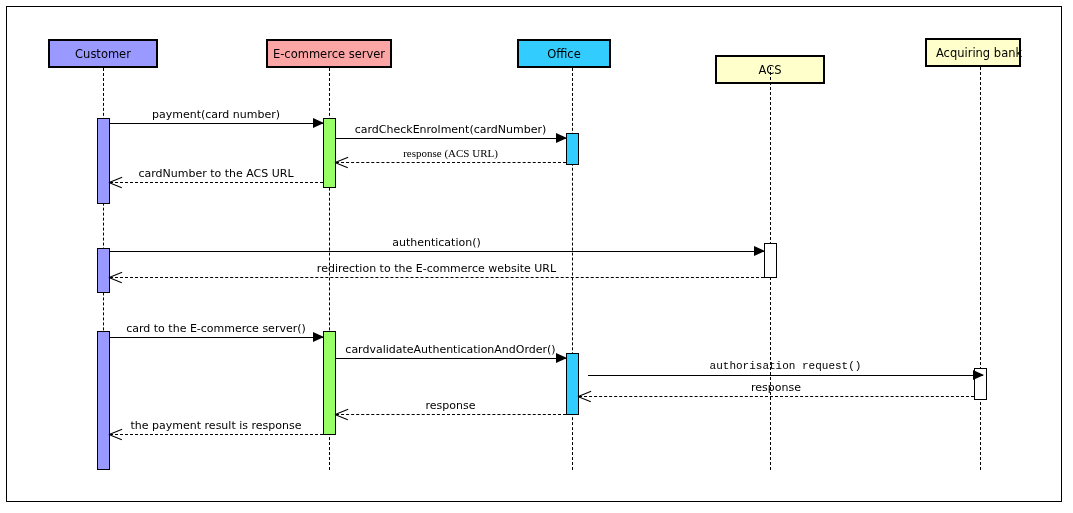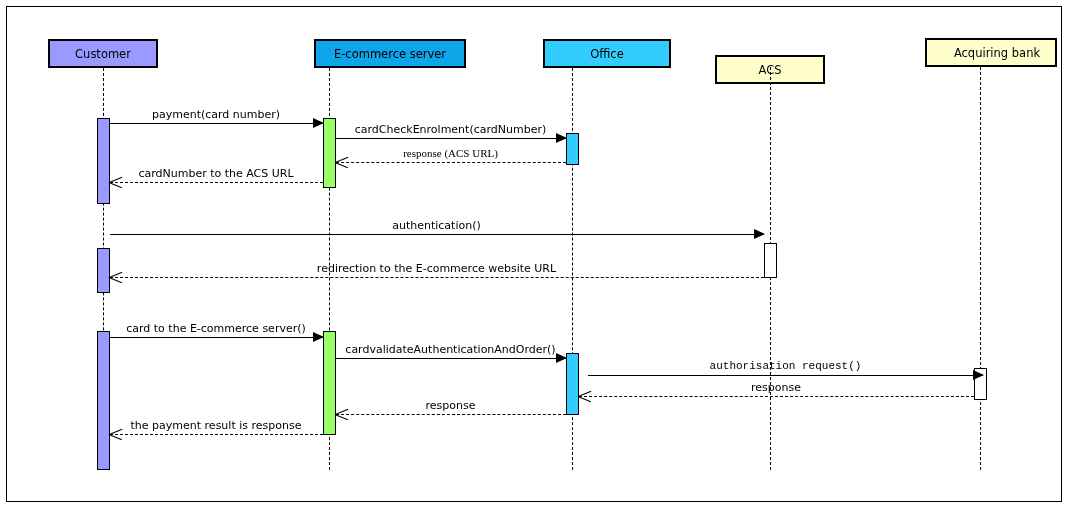--- a/index.html
+++ b/index.html
@@ -27,33 +27,33 @@
 </head>
 <body>
 
 <div id="canvas">
   <div id="frame"></div>
   <div id="lifelines">
       <div class="lifeline-head" style="left: 48px; top: 39px; width: 110px; background: rgb(153, 153, 255);">
         <span>Customer</span>
       </div>
       <div class="lifeline-line" style="left: 103px; top: 68px; height: 402px;"></div>
-      <div class="lifeline-head" style="left: 266px; top: 39px; width: 152px; background: #0ea5e9; margin-left: 48px;">
+      <div class="lifeline-head" style="left: 266px; top: 39px; width: 126px; background: #fca5a5;">
         <span>E-commerce server</span>
       </div>
       <div class="lifeline-line" style="left: 329px; top: 68px; height: 402px;"></div>
-      <div class="lifeline-head" style="left: 517px; top: 39px; width: 128px; background: rgb(51, 204, 255); margin-left: 26px;">
+      <div class="lifeline-head" style="left: 517px; top: 39px; width: 94px; background: rgb(51, 204, 255);">
         <span>Office</span>
       </div>
       <div class="lifeline-line" style="left: 572px; top: 68px; height: 402px;"></div>
       <div class="lifeline-head" style="left: 715px; top: 55px; width: 110px; background: rgb(255, 255, 204);">
         <span>ACS</span>
       </div>
       <div class="lifeline-line" style="left: 770px; top: 67px; height: 403px;"></div>
-      <div class="lifeline-head" style="left: 925px; top: 38px; width: 132px; background: rgb(255, 255, 204); padding-left: 12px;">
+      <div class="lifeline-head" style="left: 925px; top: 38px; width: 96px; background: rgb(255, 255, 204); padding-left: 12px;">
         <span>Acquiring bank</span>
       </div>
       <div class="lifeline-line" style="left: 980px; top: 67px; height: 403px;"></div>
     </div>
   <div id="activations">
       <div class="activation" style="left: 96.5px; top: 118px; width: 13px; height: 86px; background: rgb(153, 153, 255);"></div>
       <div class="activation" style="left: 96.5px; top: 248px; width: 13px; height: 45px; background: rgb(153, 153, 255);"></div>
       <div class="activation" style="left: 96.5px; top: 331px; width: 13px; height: 139px; background: rgb(153, 153, 255);"></div>
       <div class="activation" style="left: 322.5px; top: 118px; width: 13px; height: 70px; background: rgb(153, 255, 102);"></div>
       <div class="activation" style="left: 322.5px; top: 331px; width: 13px; height: 104px; background: rgb(153, 255, 102);"></div>
@@ -76,21 +76,21 @@
       <div class="msg dashed" style="left: 335.5px; top: 162px; width: 230px; font-family: Liberation Serif, serif;">
         <div class="line"></div>
         <div class="arrow-l-open"></div>
         <div class="label center">response (ACS URL)</div>
       </div>
       <div class="msg dashed" style="left: 109.5px; top: 182px; width: 213px;">
         <div class="line"></div>
         <div class="arrow-l-open"></div>
         <div class="label center">cardNumber to the ACS URL</div>
       </div>
-      <div class="msg solid" style="left: 109.5px; top: 234px; width: 654px;">
+      <div class="msg solid" style="left: 109.5px; top: 251px; width: 654px;">
         <div class="line"></div>
         <div class="arrow-r"></div>
         <div class="label center">authentication()</div>
       </div>
       <div class="msg dashed" style="left: 109.5px; top: 277px; width: 654px;">
         <div class="line"></div>
         <div class="arrow-l-open"></div>
         <div class="label center">redirection to the E-commerce website URL</div>
       </div>
       <div class="msg solid" style="left: 109.5px; top: 337px; width: 213px;">

